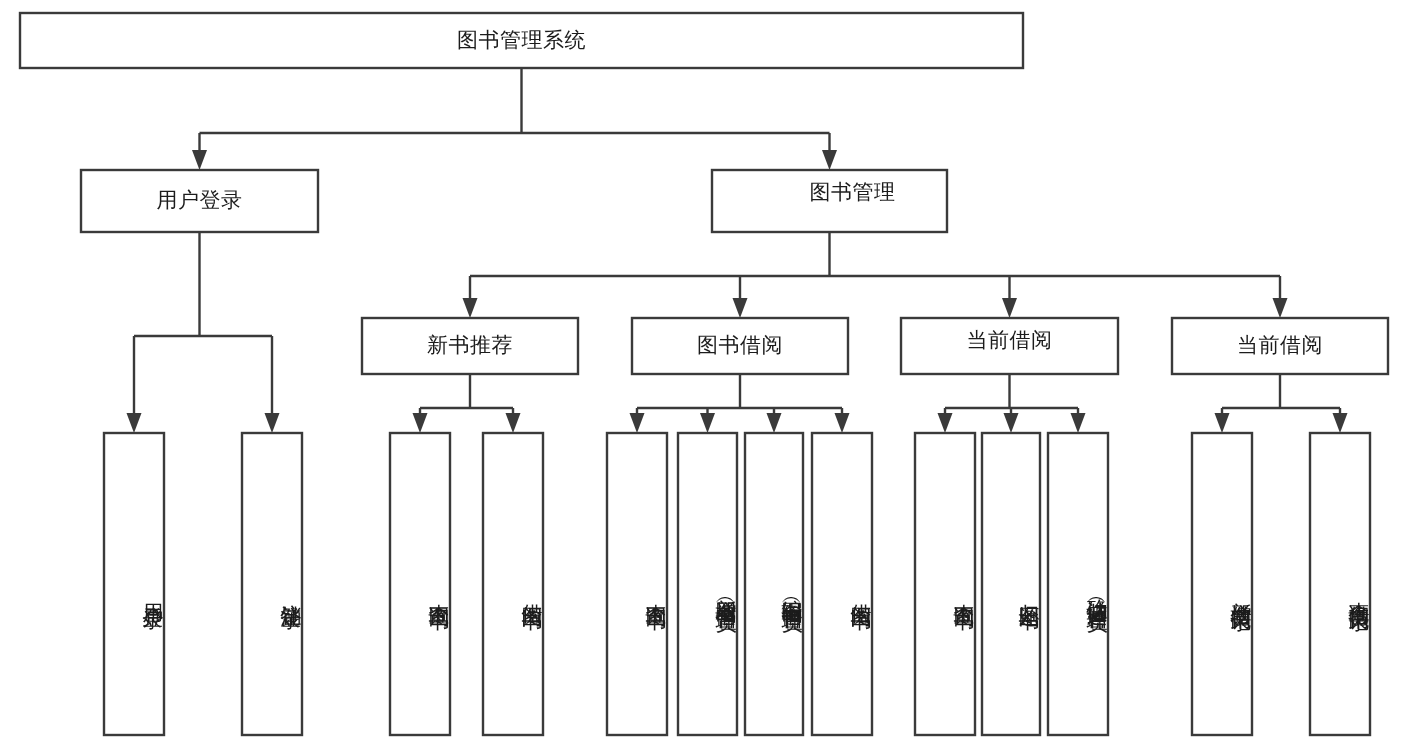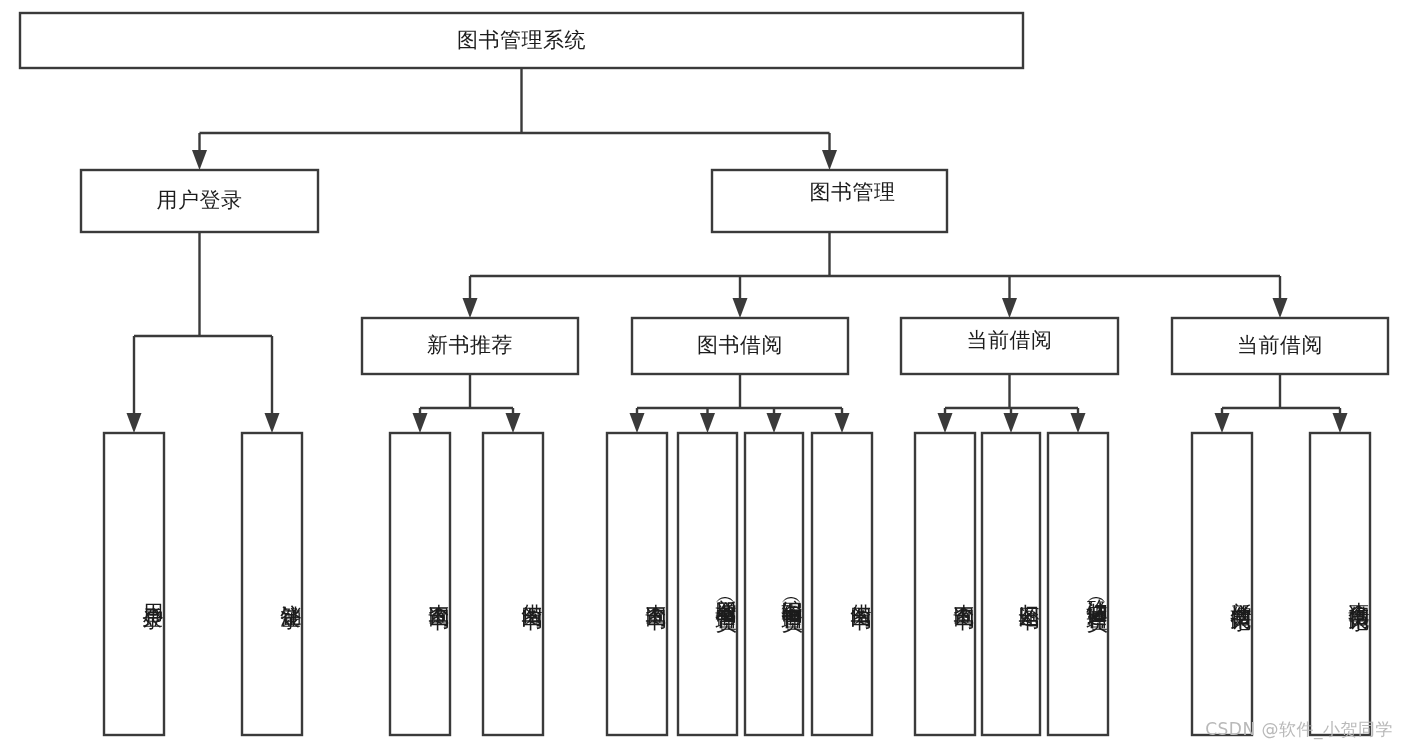--- a/index.html
+++ b/index.html
@@ -172,14 +172,13 @@
       <div class="node-label vertical" style="left: 607px; top: 433px; width: 60px; height: 302px;">查询图书</div>
       <div class="node-label vertical" style="left: 678px; top: 433px; width: 59px; height: 302px;">新增图书（管理员）</div>
       <div class="node-label vertical" style="left: 745px; top: 433px; width: 58px; height: 302px;">编辑图书（管理员）</div>
       <div class="node-label vertical" style="left: 812px; top: 433px; width: 60px; height: 302px;">借阅图书</div>
       <div class="node-label vertical" style="left: 915px; top: 433px; width: 60px; height: 302px;">查询图书</div>
       <div class="node-label vertical" style="left: 982px; top: 433px; width: 58px; height: 302px;">归还图书</div>
       <div class="node-label vertical" style="left: 1048px; top: 433px; width: 60px; height: 302px;">确认归还（管理员）</div>
       <div class="node-label vertical" style="left: 1192px; top: 433px; width: 60px; height: 302px;">新增借阅记录</div>
       <div class="node-label vertical" style="left: 1310px; top: 433px; width: 60px; height: 302px;">查询借阅记录</div>
     </div>
-  <div class="watermark">CSDN @软件_小贺同学</div>
 </div>
 
 </body></html>

